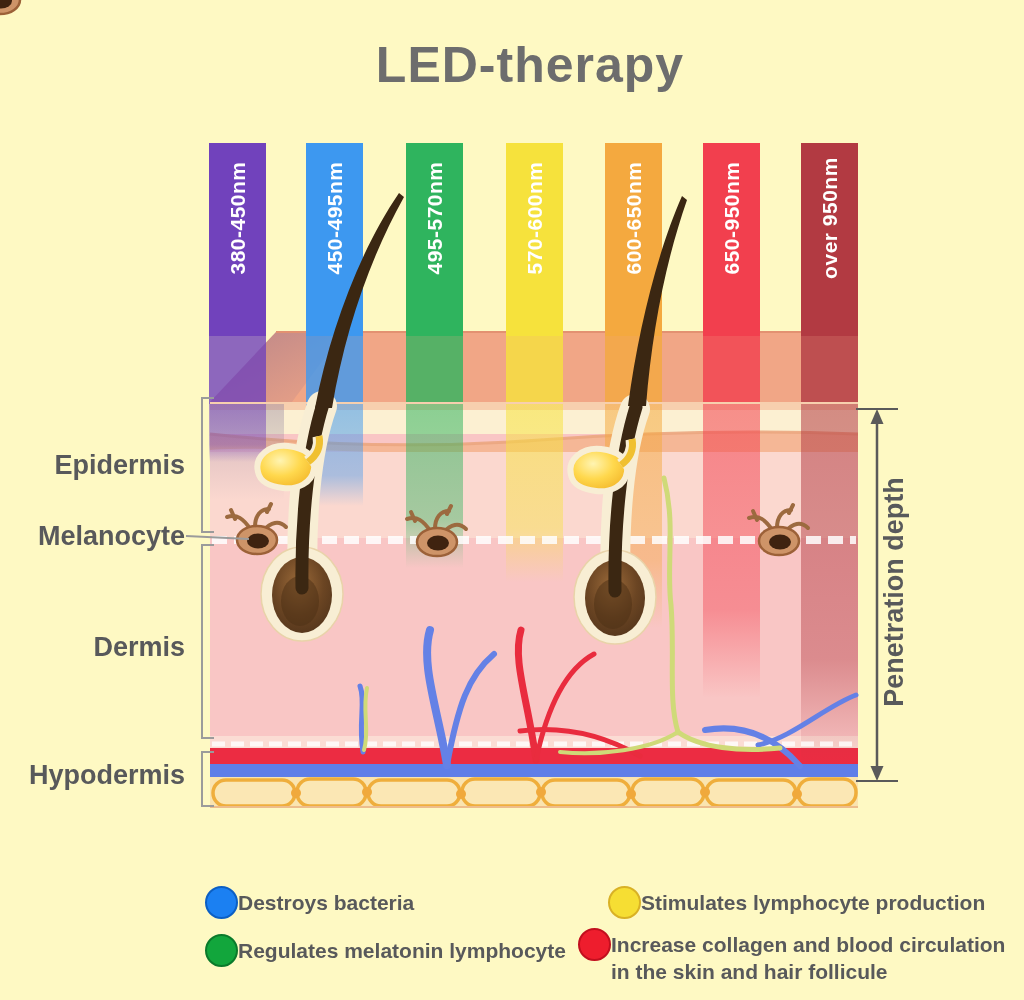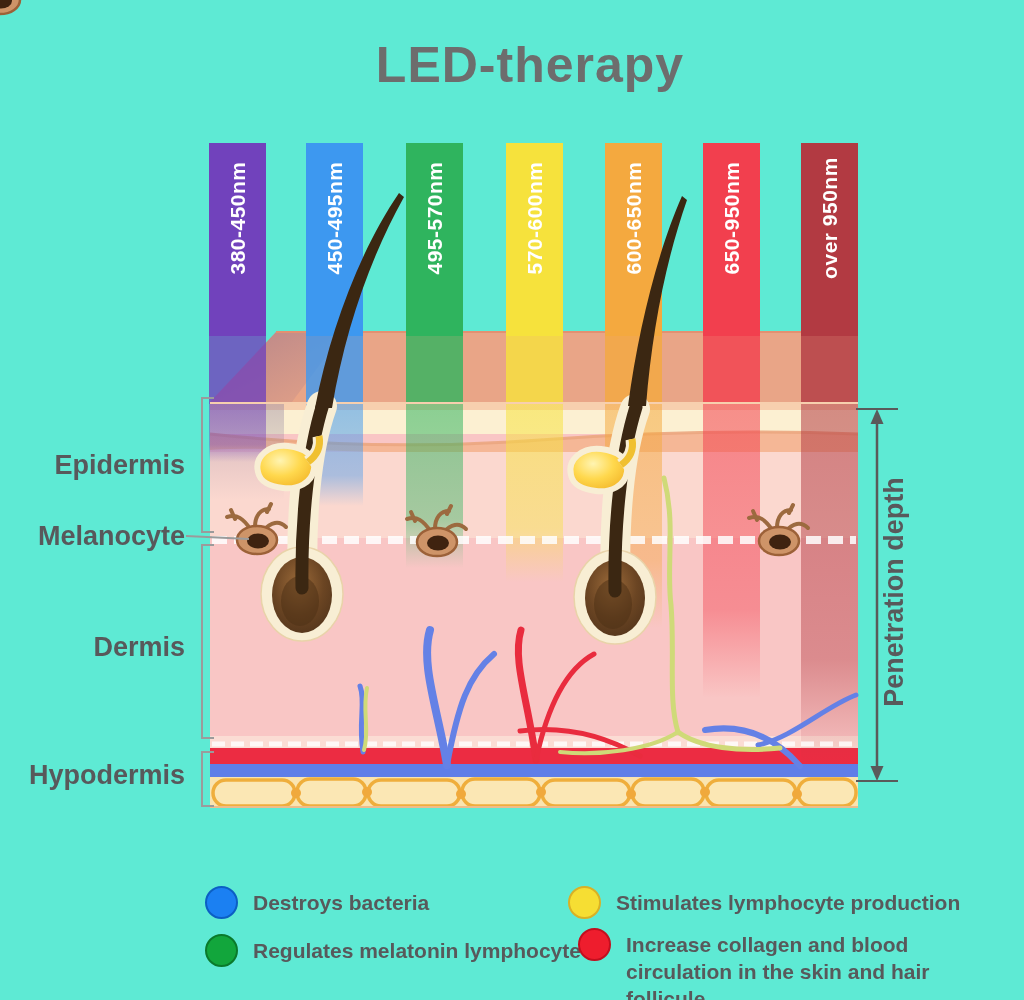--- a/index.html
+++ b/index.html
@@ -1,23 +1,23 @@
 <!DOCTYPE html>
 <html><head>
 <meta charset="utf-8">
 <style>
   html,body{margin:0;padding:0;background:#ffffff;}
-  #canvas{position:relative;width:1024px;height:1000px;background:#5eead4;overflow:hidden;
+  #canvas{position:relative;width:1024px;height:1000px;background:#fef9c3;overflow:hidden;
           font-family:"Liberation Sans", sans-serif;}
   #title{position:absolute;top:36px;left:0;right:0;text-align:center;margin:0;
          transform:translateX(18px);
          font-size:50px;font-weight:bold;letter-spacing:1px;color:#6D6D6D;}
   #diagram{position:absolute;left:0;top:0;}
   #legend{position:absolute;left:0;top:0;width:1024px;height:1000px;pointer-events:none;}
-  .legend-item{position:absolute;display:flex;gap:15px;align-items:flex-start;}
+  .legend-item{position:absolute;display:flex;align-items:flex-start;}
   .legend-dot{width:33px;height:33px;border-radius:50%;flex:0 0 auto;box-sizing:border-box;}
   .legend-label{font-size:21px;font-weight:bold;color:#58595B;line-height:1.28;padding-top:4px;}
   text{font-family:"Liberation Sans", sans-serif;}
 </style>
 </head>
 <body>
 
 <div id="canvas">
 
   <h1 id="title">LED-therapy</h1>
@@ -230,21 +230,21 @@
 
   <div id="legend">
       <div class="legend-item" style="left: 205px; top: 886px;">
         <span class="legend-dot" style="background: rgb(27, 128, 242); border: 2px solid rgb(11, 95, 196);"></span>
         <span class="legend-label">Destroys bacteria</span>
       </div>
       <div class="legend-item" style="left: 205px; top: 934px;">
         <span class="legend-dot" style="background: rgb(18, 166, 60); border: 2px solid rgb(10, 122, 43);"></span>
         <span class="legend-label">Regulates melatonin lymphocyte</span>
       </div>
-      <div class="legend-item" style="left: 568px; top: 886px;">
+      <div class="legend-item" style="left: 608px; top: 886px;">
         <span class="legend-dot" style="background: rgb(246, 222, 51); border: 2px solid rgb(217, 177, 37);"></span>
         <span class="legend-label">Stimulates lymphocyte production</span>
       </div>
       <div class="legend-item" style="left: 578px; top: 928px; width: 432px;">
         <span class="legend-dot" style="background: rgb(238, 29, 45); border: 2px solid rgb(194, 15, 30);"></span>
         <span class="legend-label">Increase collagen and blood circulation in the skin and hair follicule</span>
       </div>
     </div>
 </div>
 

